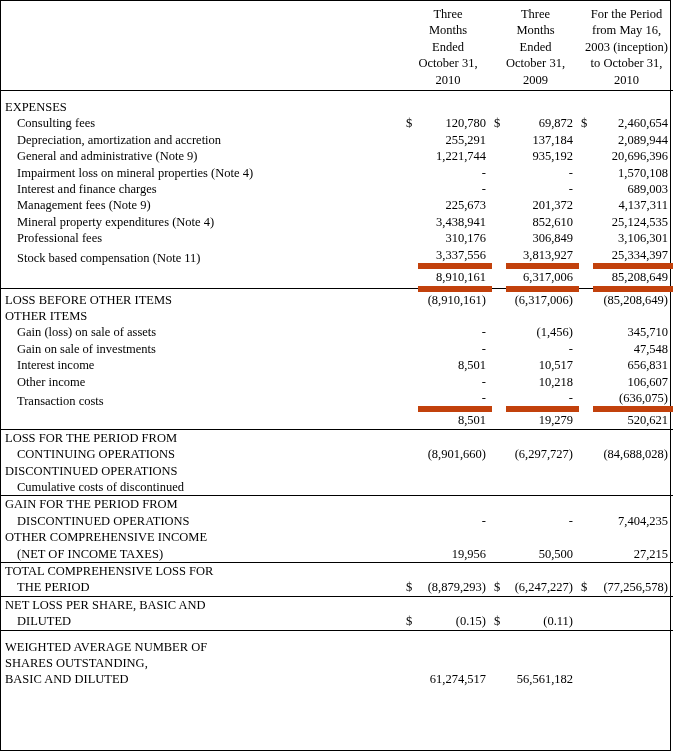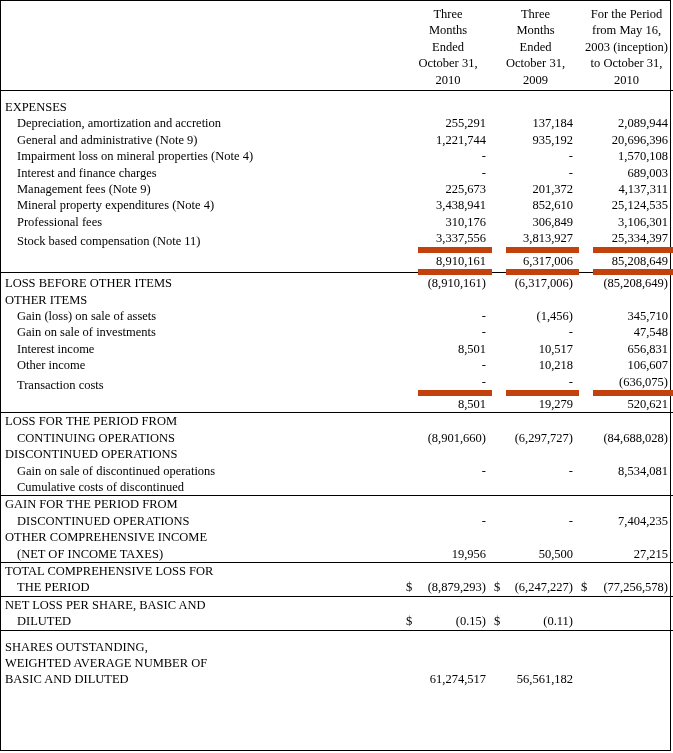--- a/index.html
+++ b/index.html
@@ -120,20 +120,29 @@
         <tr class="rule-top spacer">
           <td colspan="7"></td>
         </tr>
 
         <tr>
           <td class="lbl ind0">EXPENSES</td>
           <td colspan="6"></td>
         </tr>
 
         <tr>
+          <td class="lbl ind1">Consulting fees</td>
+          <td class="cur">$</td>
+          <td class="num">120,780</td>
+          <td class="cur">$</td>
+          <td class="num">69,872</td>
+          <td class="cur">$</td>
+          <td class="num">2,460,654</td>
+        </tr>
+        <tr>
           <td class="lbl ind1">Depreciation, amortization and accretion</td>
           <td class="cur"></td>
           <td class="num">255,291</td>
           <td class="cur"></td>
           <td class="num">137,184</td>
           <td class="cur"></td>
           <td class="num">2,089,944</td>
         </tr>
         <tr>
           <td class="lbl ind1">General and administrative (Note 9)</td>
@@ -294,29 +303,20 @@
           <td class="num">(8,901,660)</td>
           <td class="cur"></td>
           <td class="num">(6,297,727)</td>
           <td class="cur"></td>
           <td class="num">(84,688,028)</td>
         </tr>
 
         <tr>
           <td class="lbl ind0">DISCONTINUED OPERATIONS</td>
           <td colspan="6"></td>
-        </tr>
-        <tr>
-          <td class="lbl ind1">Gain on sale of discontinued operations</td>
-          <td class="cur"></td>
-          <td class="num">-</td>
-          <td class="cur"></td>
-          <td class="num">-</td>
-          <td class="cur"></td>
-          <td class="num">8,534,081</td>
         </tr>
         <tr>
           <td class="lbl ind1">Cumulative costs of discontinued</td>
           <td class="cur"></td>
           <td class="num"></td>
           <td class="cur"></td>
           <td class="num"></td>
           <td class="cur"></td>
           <td class="num"></td>
         </tr>
@@ -391,25 +391,25 @@
           <td class="num">(0.11)</td>
           <td class="cur"></td>
           <td class="num"></td>
         </tr>
 
         <tr class="spacer">
           <td colspan="7" style="border-top:1px solid #000;"></td>
         </tr>
 
         <tr>
+          <td class="lbl ind0">WEIGHTED AVERAGE NUMBER OF</td>
+          <td colspan="6"></td>
+        </tr>
+        <tr>
           <td class="lbl ind0">SHARES OUTSTANDING,</td>
-          <td colspan="6"></td>
-        </tr>
-        <tr>
-          <td class="lbl ind0">WEIGHTED AVERAGE NUMBER OF</td>
           <td colspan="6"></td>
         </tr>
         <tr>
           <td class="lbl ind0">BASIC AND DILUTED</td>
           <td class="cur"></td>
           <td class="num">61,274,517</td>
           <td class="cur"></td>
           <td class="num">56,561,182</td>
           <td class="cur"></td>
           <td class="num"></td>

